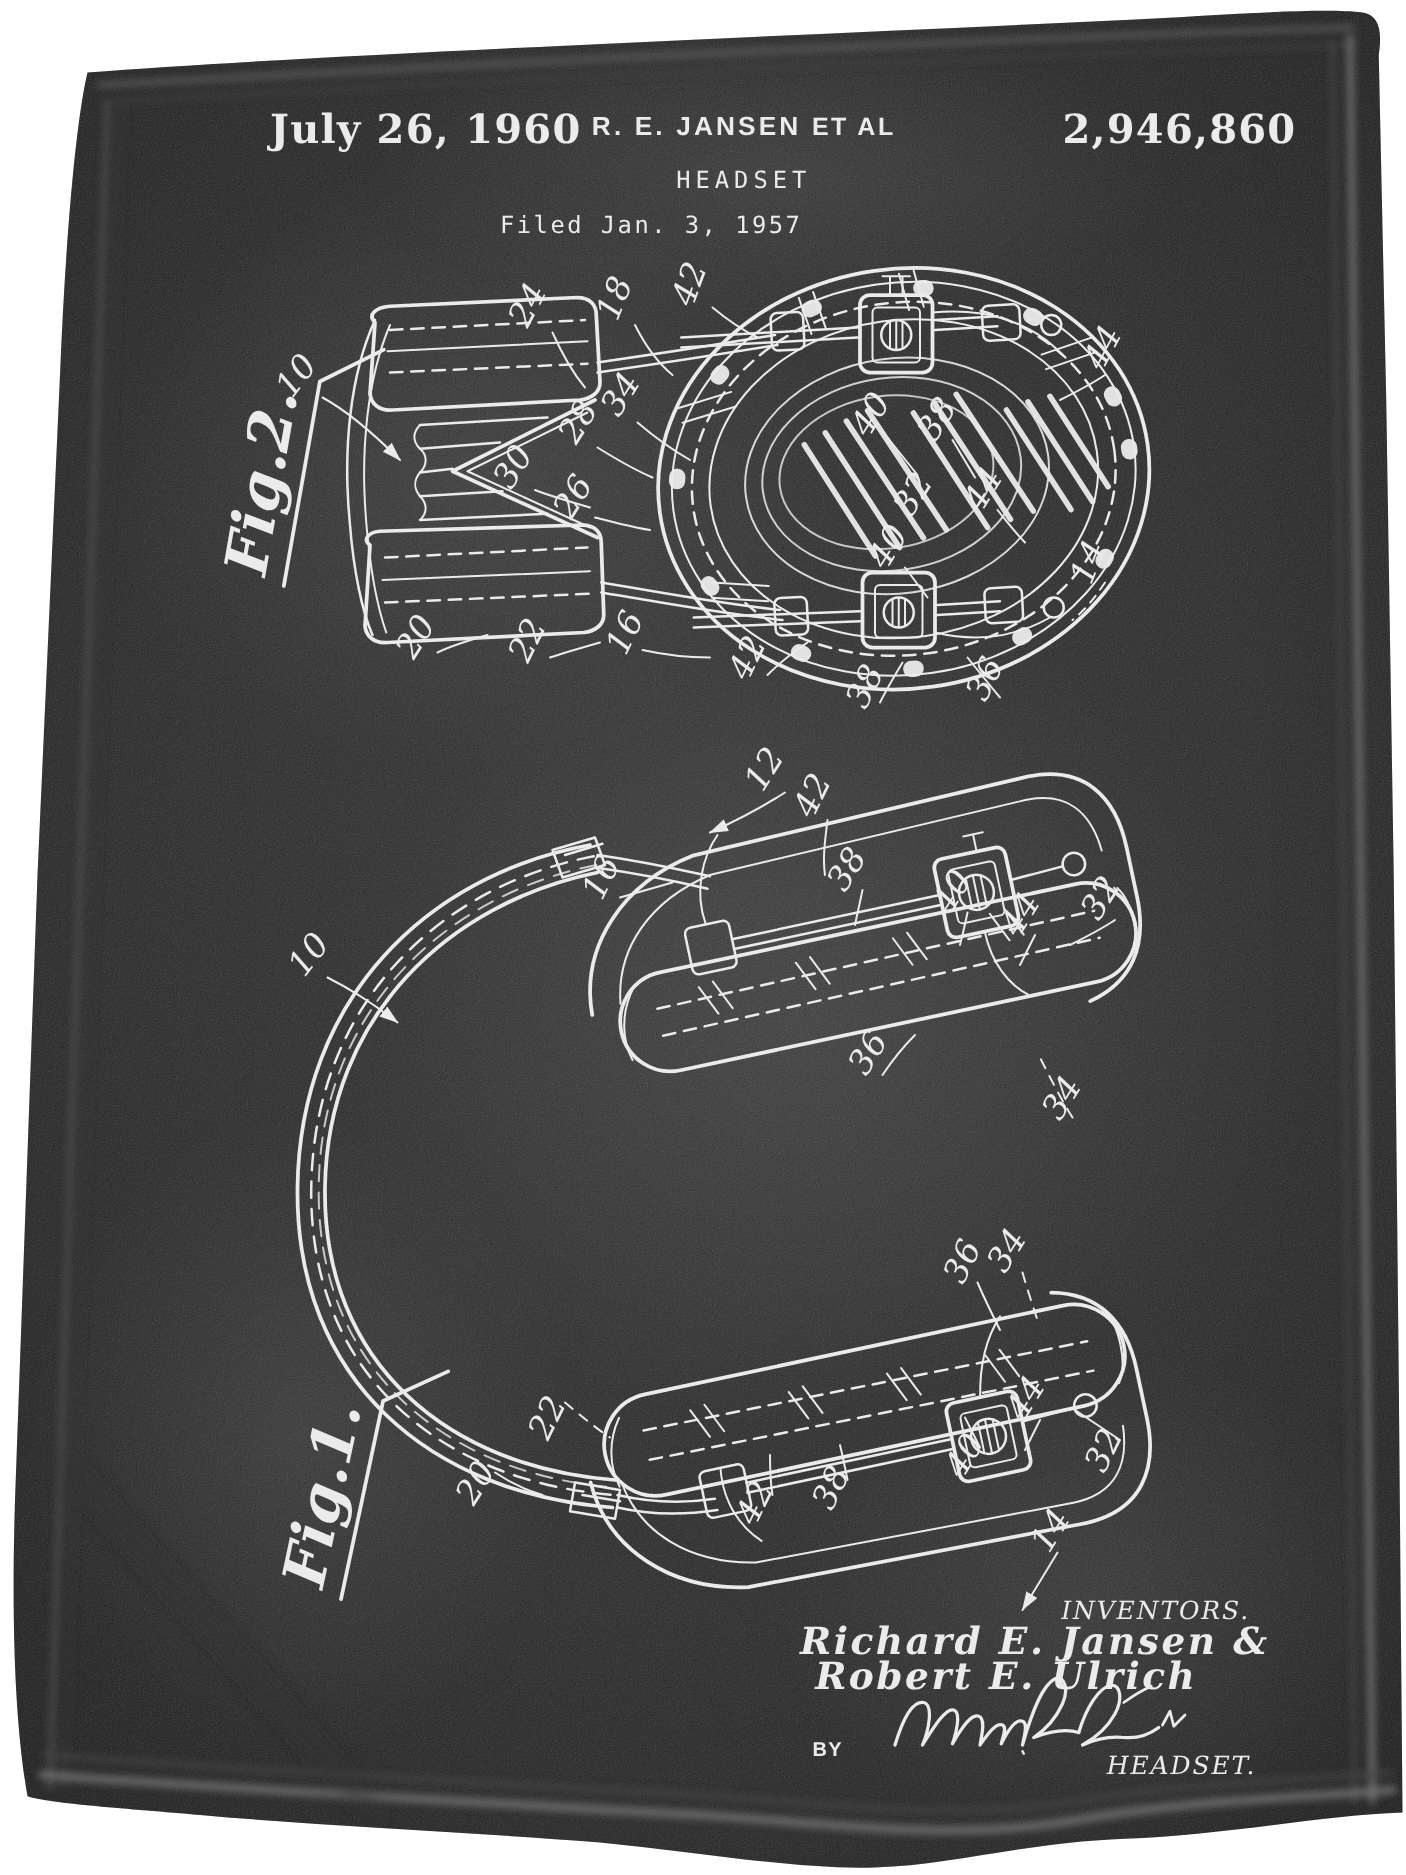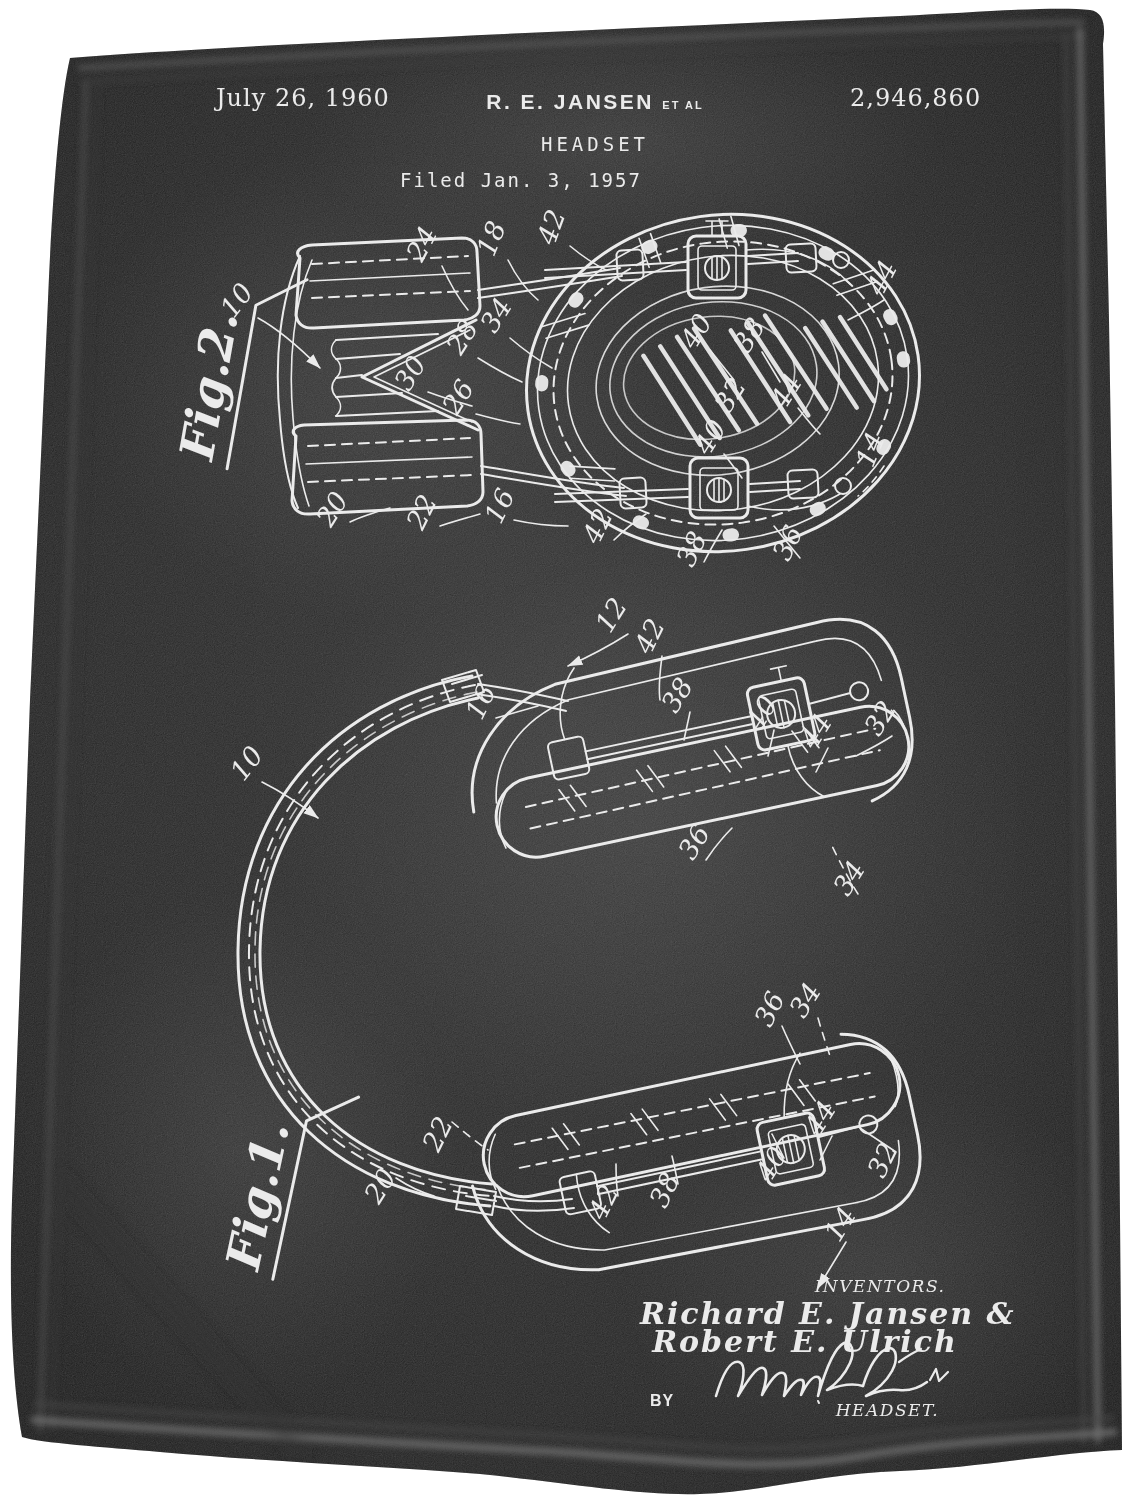--- a/index.html
+++ b/index.html
@@ -12,35 +12,35 @@
     width:1125px;height:1500px;
     background:var(--backdrop);
     font-family:"DejaVu Serif", serif;
     position:relative;overflow:hidden;
   }
   .scene{position:absolute;inset:0;width:1125px;height:1500px;}
   svg.art{position:absolute;left:0;top:0;width:1125px;height:1500px;display:block;}
 
   .overlay{position:absolute;color:var(--ink);white-space:nowrap;}
   .date, .patent-number{
-    font-family:"DejaVu Serif", serif;font-weight:normal;font-size:24px;letter-spacing:1px;
+    font-family:"DejaVu Serif", serif;font-weight:bold;font-size:32px;letter-spacing:1px;
   }
   .author-line{
     font-family:"Liberation Sans", sans-serif;font-weight:bold;font-size:21px;letter-spacing:2.5px;
     text-align:center;
   }
-  .author-line .suffix{font-size:11px;letter-spacing:2px;}
+  .author-line .suffix{font-size:20px;letter-spacing:2px;}
   .doc-title{
     font-family:"DejaVu Sans Mono", monospace;font-weight:normal;font-size:19px;letter-spacing:4px;text-align:center;
   }
   .filed-line{
     font-family:"DejaVu Sans Mono", monospace;font-size:19px;letter-spacing:2px;
   }
   .inventors-caption,.attorney-caption{
-    font-family:"DejaVu Serif", serif;font-style:italic;font-size:17px;letter-spacing:1.5px;text-align:center;
+    font-family:"DejaVu Serif", serif;font-style:italic;font-size:20px;letter-spacing:1.5px;text-align:right;
   }
   .inventor-name{
     font-family:"DejaVu Serif", serif;font-style:italic;font-weight:bold;font-size:30px;letter-spacing:2px;text-align:center;
   }
   .by-label{
     font-family:"Liberation Sans", sans-serif;font-weight:bold;font-size:16px;letter-spacing:1px;
   }
   text.fig-label{
     font-family:"DejaVu Serif", serif;font-style:italic;font-weight:bold;font-size:47px;
     fill:var(--ink);

